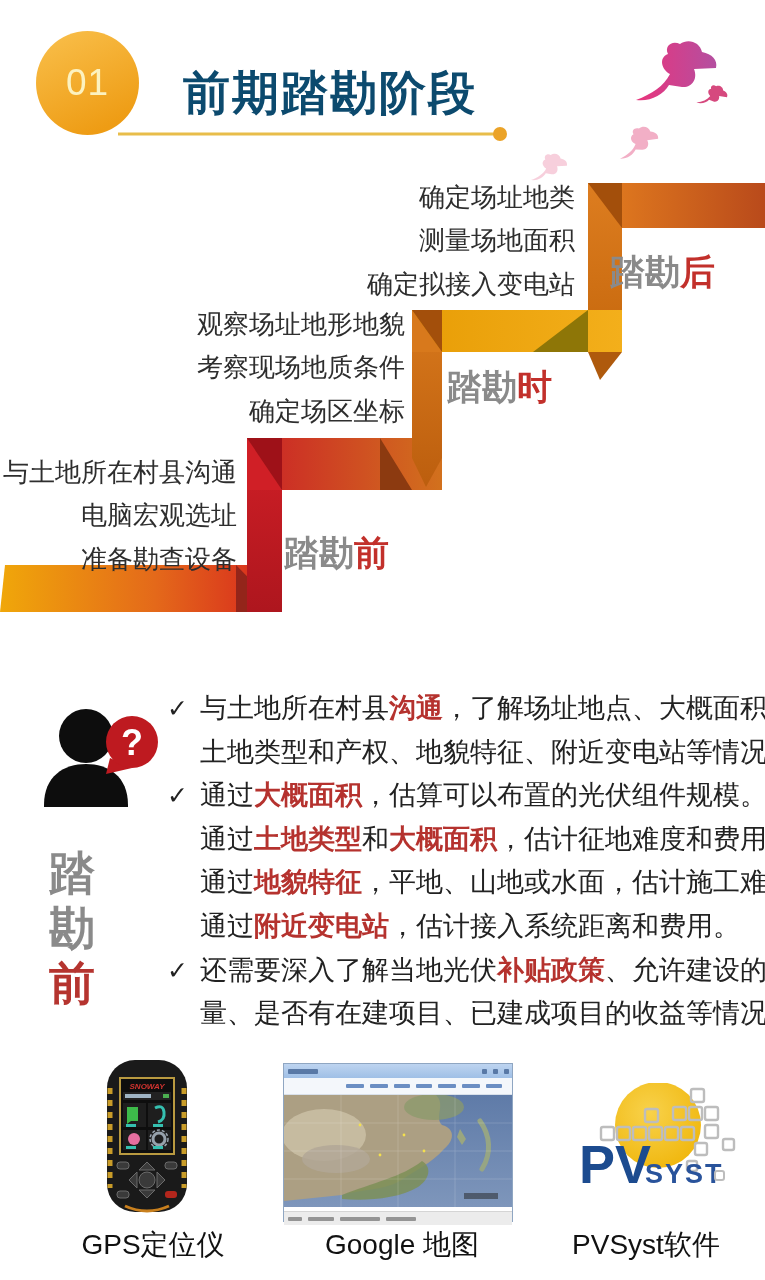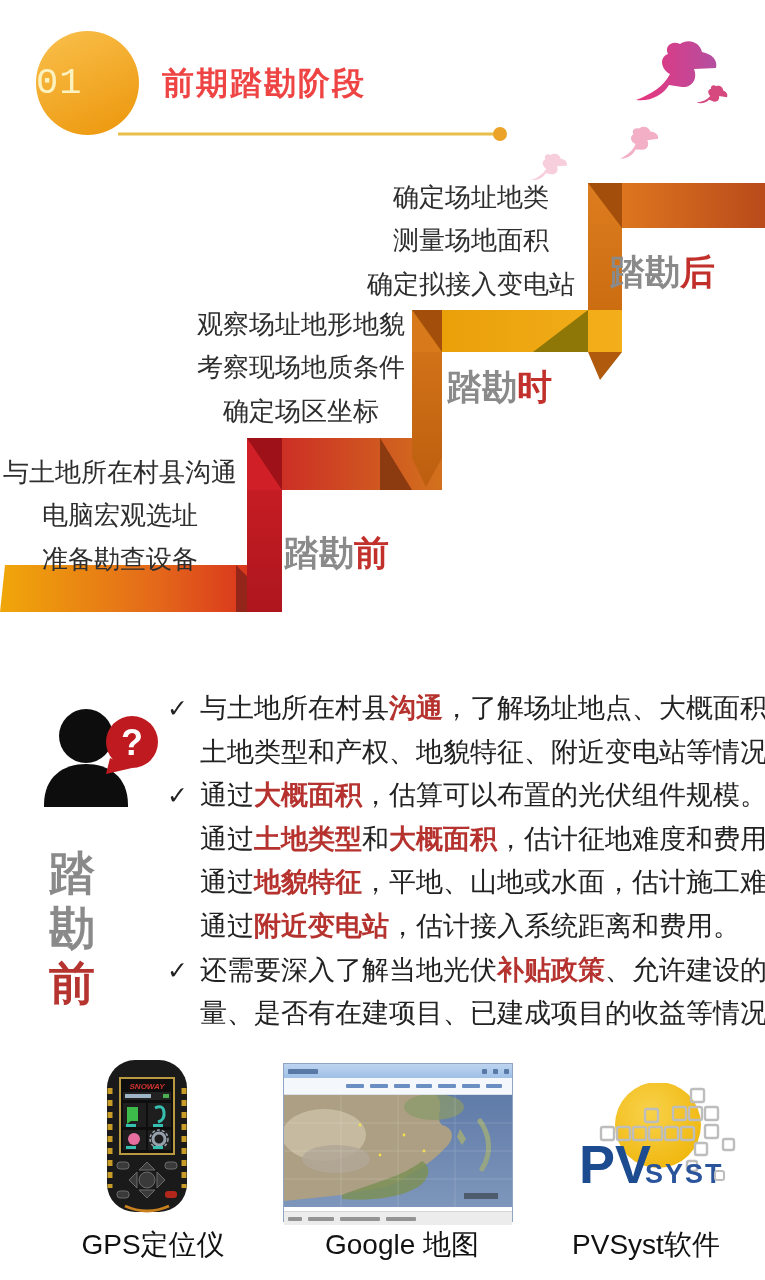--- a/index.html
+++ b/index.html
@@ -2,25 +2,25 @@
 <html><head>
 <meta charset="utf-8">
 <style>
   html,body{margin:0;padding:0;background:#ffffff;}
   #page{position:relative;width:765px;height:1280px;background:#ffffff;overflow:hidden;
         font-family:"Liberation Sans","DejaVu Sans",sans-serif;}
   .abs{position:absolute;}
   
   #num-circle{left:36px;top:31px;width:103px;height:104px;border-radius:50%;
     background:linear-gradient(155deg,#F8BC46 10%,#EE9C14 85%);
-    display:flex;align-items:center;justify-content:flex-start;
-    color:#FCF2C0;font-size:37px;letter-spacing:1px;font-family:Liberation Mono, monospace;}
-  #page-title{left:162px;top:62px;font-size:32px;font-weight:700;color:#ef4444;letter-spacing:2px;}
-  
-  .items{position:absolute;text-align:center;font-size:26px;line-height:43.3px;
+    display:flex;align-items:center;justify-content:center;
+    color:#FCF2C0;font-size:37px;letter-spacing:1px;}
+  #page-title{left:183px;top:62px;font-size:47px;font-weight:700;color:#0c4a6e;letter-spacing:2px;}
+  
+  .items{position:absolute;text-align:right;font-size:26px;line-height:43.3px;
          color:#2E2E2E;font-weight:500;white-space:nowrap;}
   #g1{right:190px;top:176px;}
   #g2{right:360px;top:303px;}
   #g3{right:528px;top:451px;}
   
   .stage{position:absolute;font-size:35px;font-weight:700;color:#8A8A8A;white-space:nowrap;}
   .stage .hl{color:#C2302B;}
   #stage1{left:610px;top:249px;}
   #stage2{left:447px;top:364px;}
   #stage3{left:284px;top:492px;margin-top:38px;}

